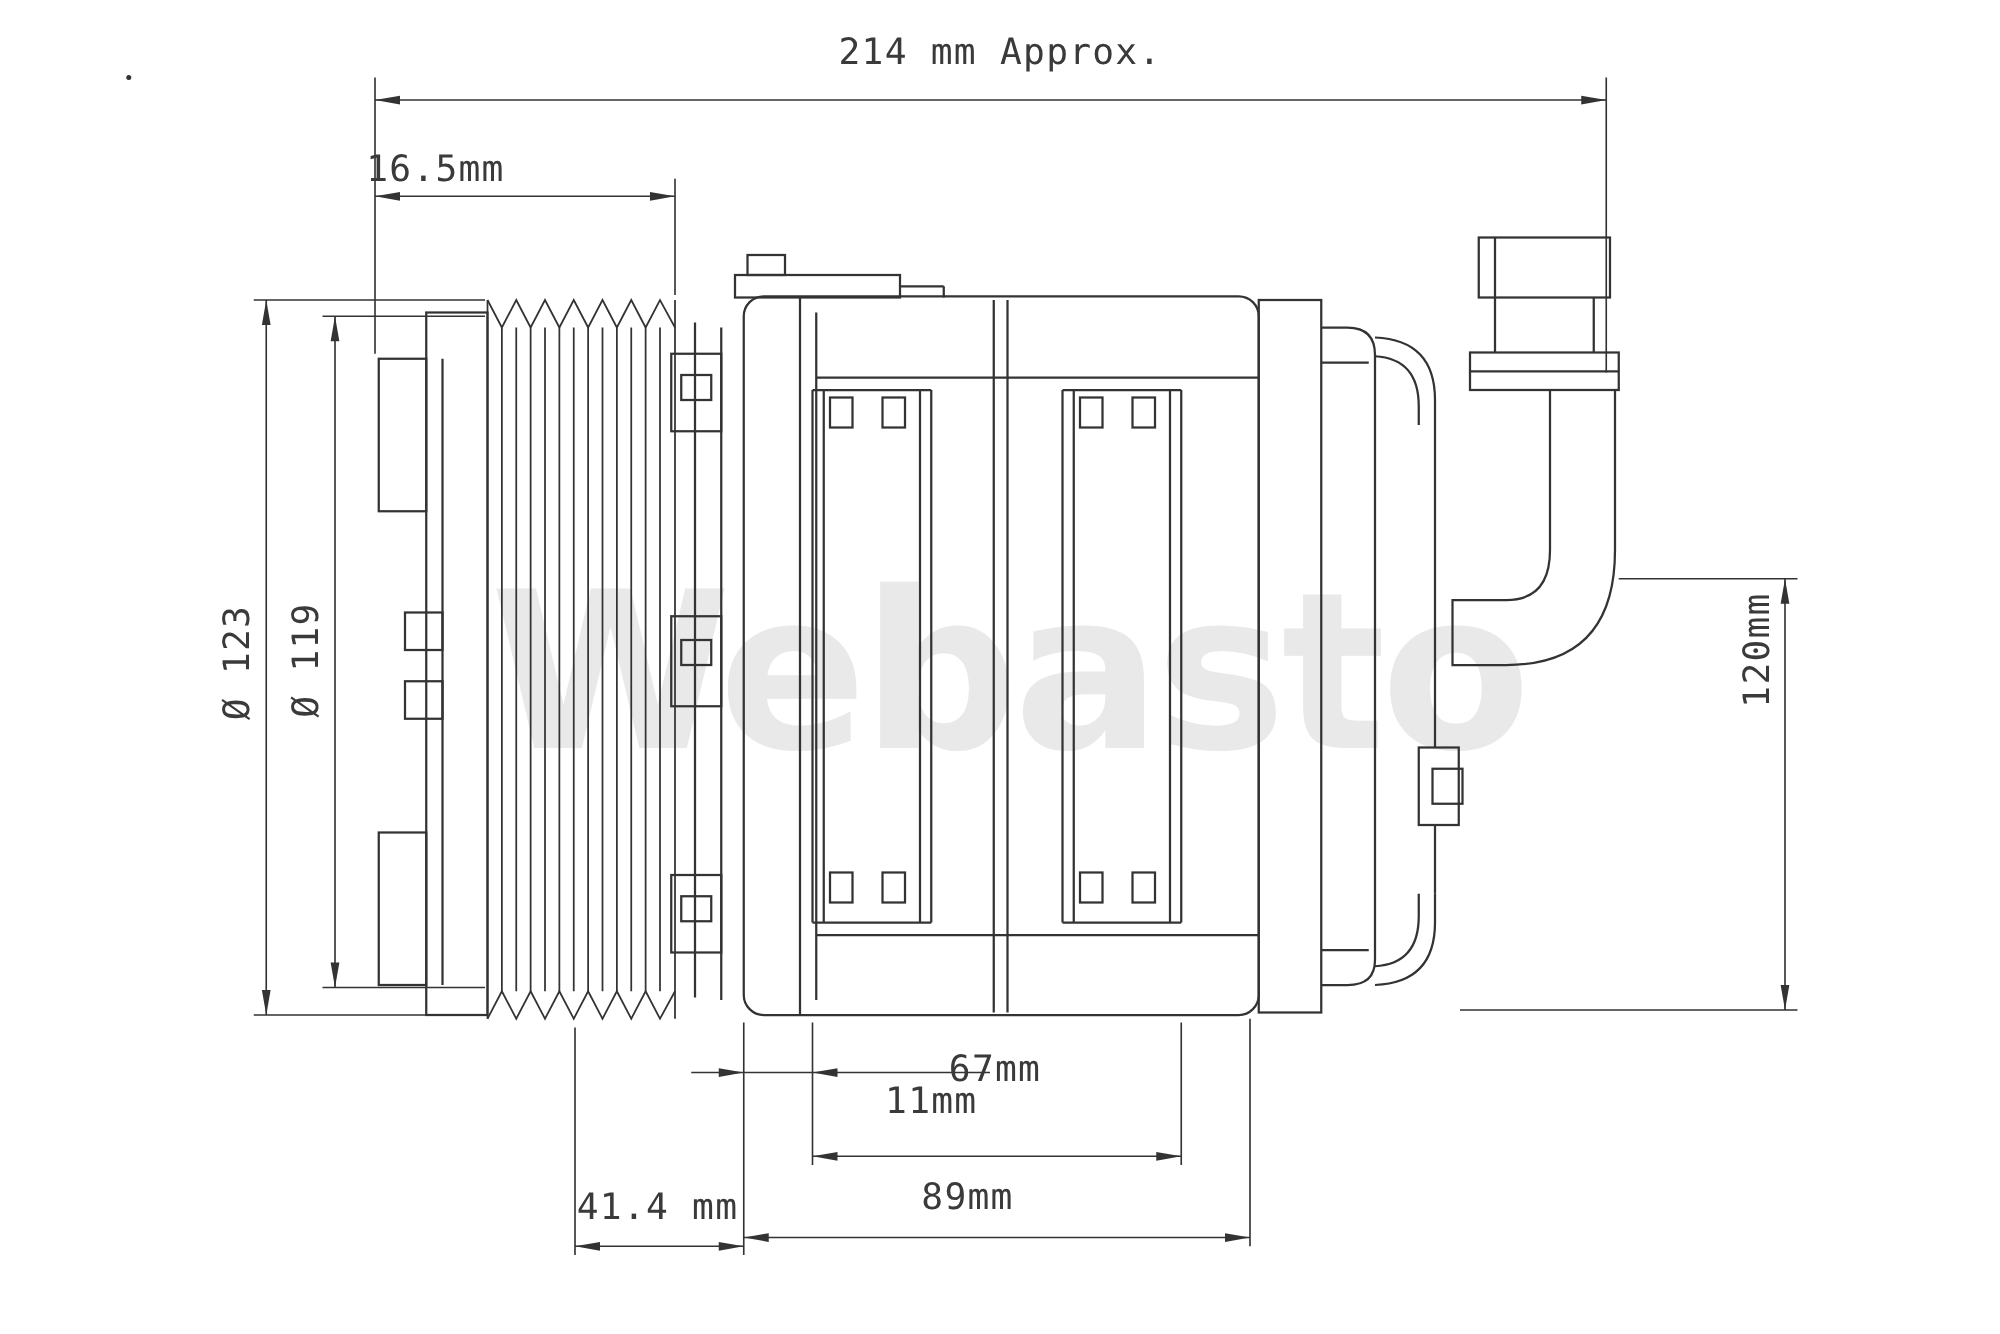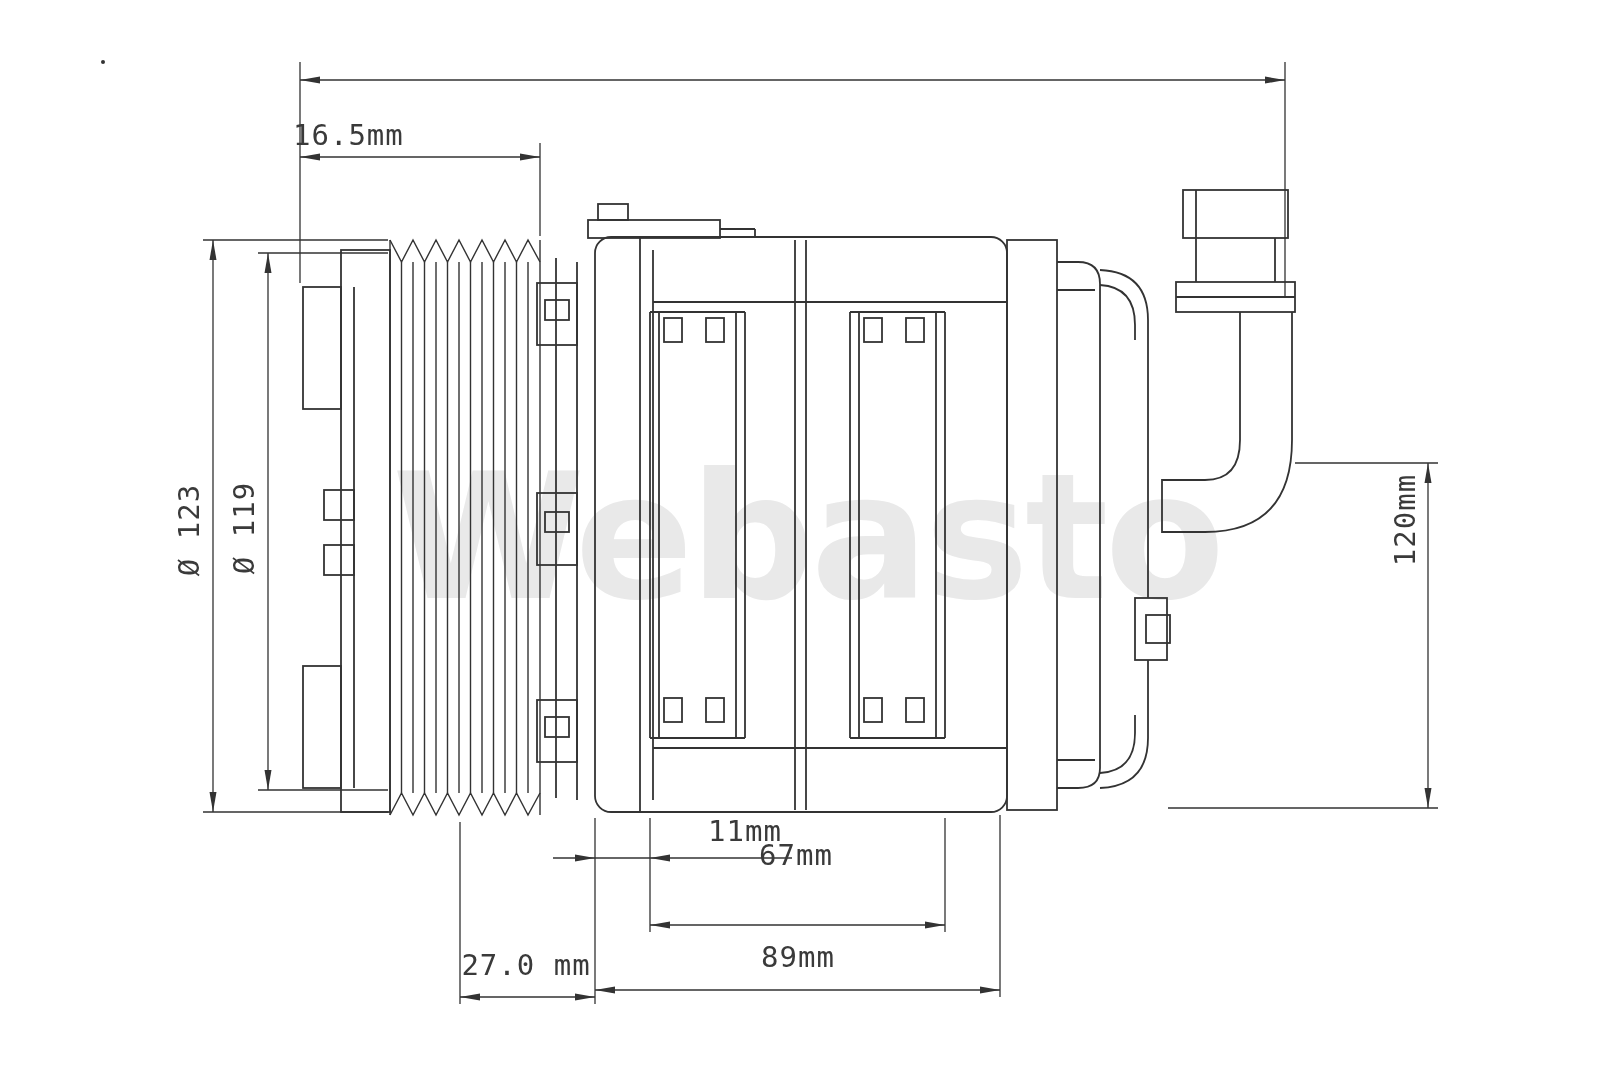--- a/index.html
+++ b/index.html
@@ -147,29 +147,30 @@
       <polygon points="650,925 670,921.5 670,928.5"></polygon>
       <polygon points="945,925 925,921.5 925,928.5"></polygon>
       <polygon points="595,990 615,986.5 615,993.5"></polygon>
       <polygon points="1000,990 980,986.5 980,993.5"></polygon>
       <polygon points="460,997 480,993.5 480,1000.5"></polygon>
       <polygon points="595,997 575,993.5 575,1000.5"></polygon>
       <circle cx="103" cy="62" r="2"></circle>
     </g>
   </svg>
 
+  <div class="dim-label center" style="left:800px;top:26px">214 mm Approx.</div>
 
   <div class="dim-label" style="left:293px;top:120px">16.5mm</div>
 
   <div class="dim-label vertical" style="left:190px;top:530px">Ø 123</div>
 
   <div class="dim-label vertical" style="left:245px;top:528px">Ø 119</div>
 
   <div class="dim-label vertical" style="left:1406px;top:520px">120mm</div>
 
-  <div class="dim-label center" style="left:745px;top:816px">11mm</div>
+  <div class="dim-label center" style="left:745px;top:865px">11mm</div>
 
   <div class="dim-label center" style="left:796px;top:840px">67mm</div>
 
-  <div class="dim-label center" style="left:798px;top:942px">89mm</div>
+  <div class="dim-label center" style="left:774px;top:942px">89mm</div>
 
-  <div class="dim-label center" style="left:526px;top:950px">27.0 mm</div>
+  <div class="dim-label center" style="left:526px;top:950px">41.4 mm</div>
 </div>
 
 </body></html>

